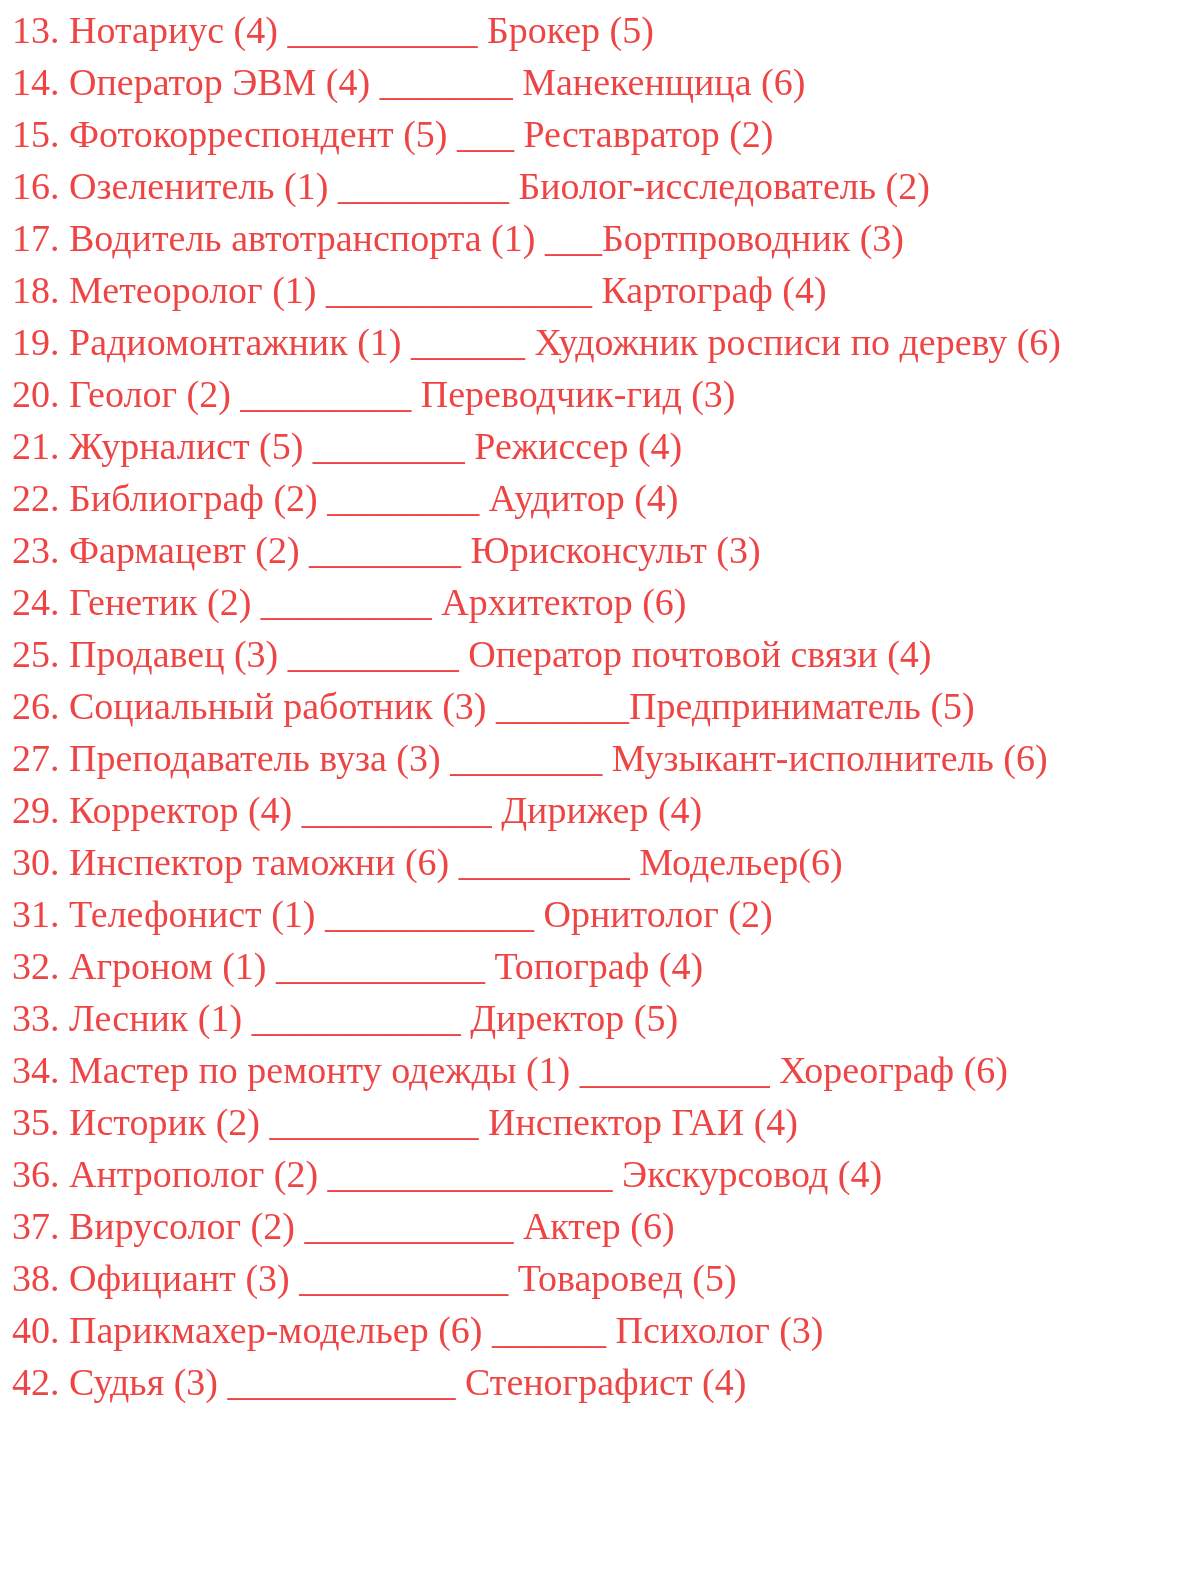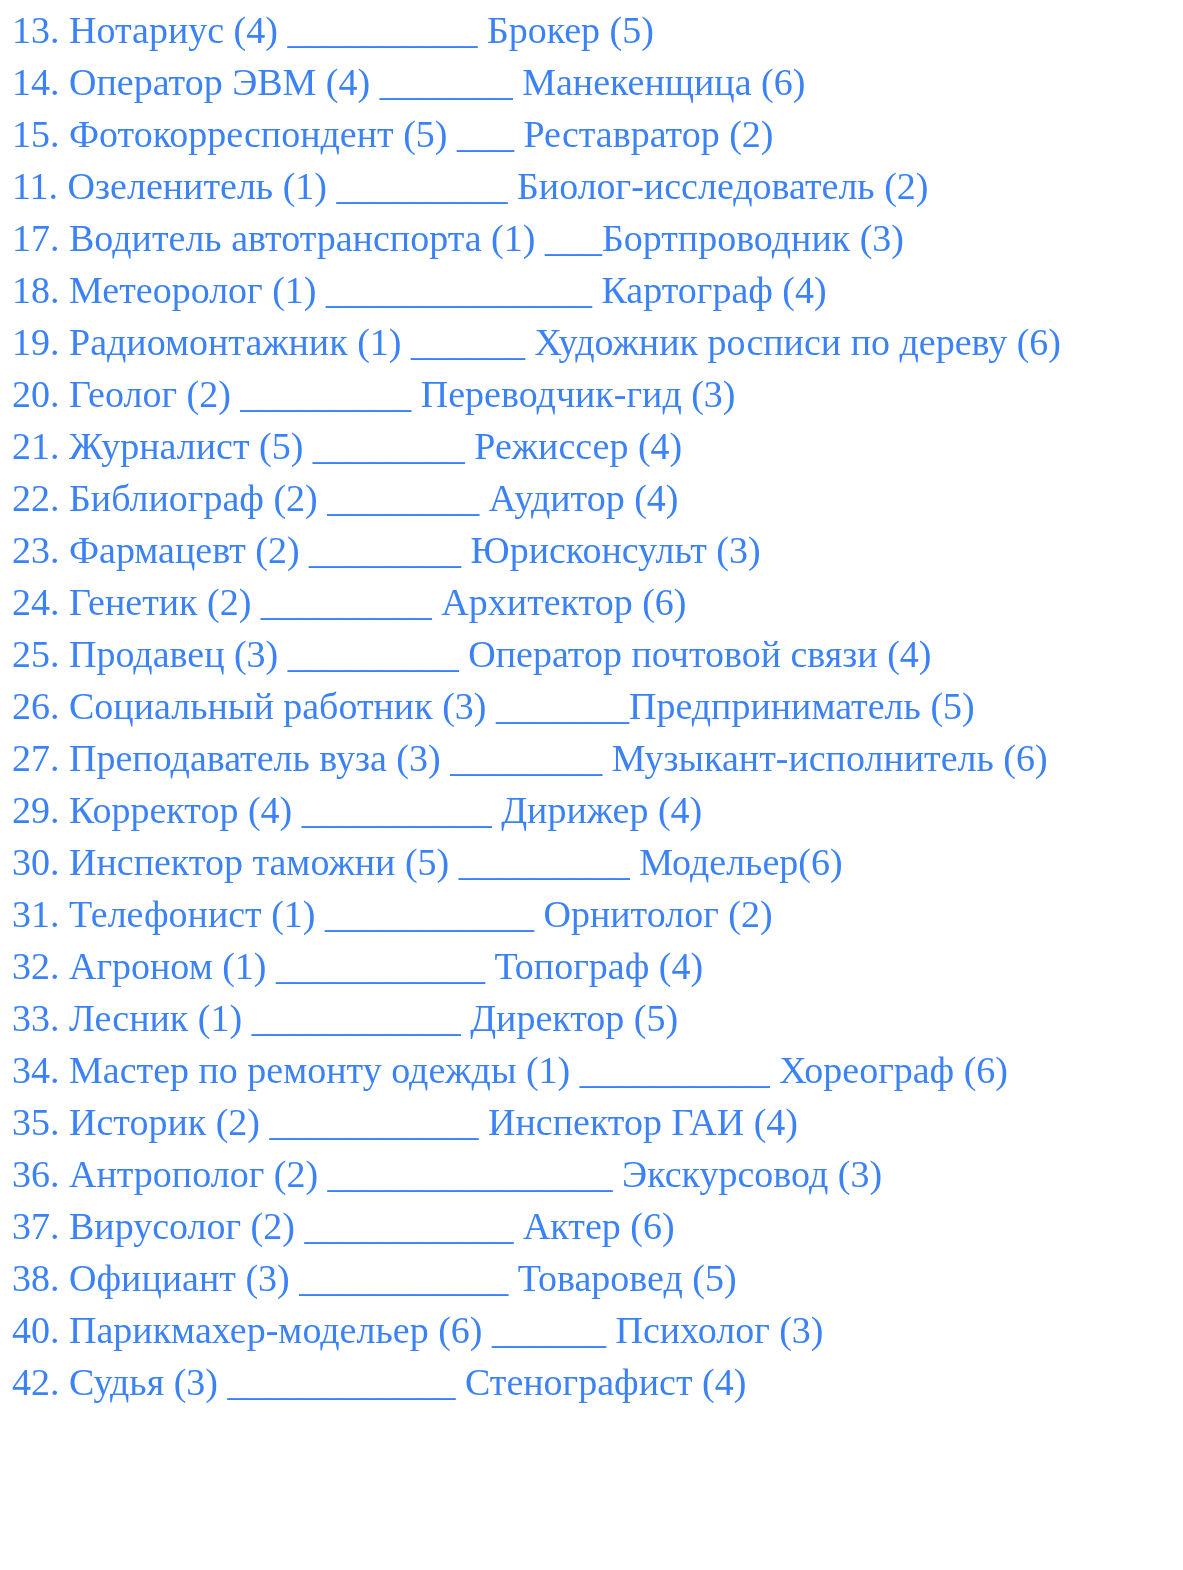--- a/index.html
+++ b/index.html
@@ -6,21 +6,21 @@
     margin: 0;
     padding: 0;
     background: #ffffff;
   }
   .page {
     width: 1183px;
     height: 1570px;
     box-sizing: border-box;
     padding: 4px 0 0 12px;
     background: #ffffff;
-    color: #3b82f6;
+    color: #ef4444;
     font-family: "Liberation Serif", "DejaVu Serif", serif;
     font-size: 38px;
     overflow: hidden;
   }
   .row {
     height: 52px;
     line-height: 52px;
     white-space: nowrap;
   }
   .num, .prof, .blank {
@@ -34,21 +34,21 @@
 <body>
 
 <div class="page">
   <div>
   <div class="row"><span class="num">13.</span><span class="prof"> Нотариус (4) </span><span class="blank">__________</span><span class="prof"> Брокер (5)</span></div>
 
   <div class="row"><span class="num">14.</span><span class="prof"> Оператор ЭВМ (4) </span><span class="blank">_______</span><span class="prof"> Манекенщица (6)</span></div>
 
   <div class="row"><span class="num">15.</span><span class="prof"> Фотокорреспондент (5) </span><span class="blank">___</span><span class="prof"> Реставратор (2)</span></div>
 
-  <div class="row"><span class="num">11.</span><span class="prof"> Озеленитель (1) </span><span class="blank">_________</span><span class="prof"> Биолог-исследователь (2)</span></div>
+  <div class="row"><span class="num">16.</span><span class="prof"> Озеленитель (1) </span><span class="blank">_________</span><span class="prof"> Биолог-исследователь (2)</span></div>
 
   <div class="row"><span class="num">17.</span><span class="prof"> Водитель автотранспорта (1) </span><span class="blank">___</span><span class="prof">Бортпроводник (3)</span></div>
 
   <div class="row"><span class="num">18.</span><span class="prof"> Метеоролог (1) </span><span class="blank">______________</span><span class="prof"> Картограф (4)</span></div>
 
   <div class="row"><span class="num">19.</span><span class="prof"> Радиомонтажник (1) </span><span class="blank">______</span><span class="prof"> Художник росписи по дереву (6)</span></div>
 
   <div class="row"><span class="num">20.</span><span class="prof"> Геолог (2) </span><span class="blank">_________</span><span class="prof"> Переводчик-гид (3)</span></div>
 
   <div class="row"><span class="num">21.</span><span class="prof"> Журналист (5) </span><span class="blank">________</span><span class="prof"> Режиссер (4)</span></div>
@@ -61,33 +61,33 @@
 
   <div class="row"><span class="num">25.</span><span class="prof"> Продавец (3) </span><span class="blank">_________</span><span class="prof"> Оператор почтовой связи (4)</span></div>
 
   <div class="row"><span class="num">26.</span><span class="prof"> Социальный работник (3) </span><span class="blank">_______</span><span class="prof">Предприниматель (5)</span></div>
 
   <div class="row"><span class="num">27.</span><span class="prof"> Преподаватель вуза (3) </span><span class="blank">________</span><span class="prof"> Музыкант-исполнитель (6)</span></div>
 
 
   <div class="row"><span class="num">29.</span><span class="prof"> Корректор (4) </span><span class="blank">__________</span><span class="prof"> Дирижер (4)</span></div>
 
-  <div class="row"><span class="num">30.</span><span class="prof"> Инспектор таможни (5) </span><span class="blank">_________</span><span class="prof"> Модельер(6)</span></div>
+  <div class="row"><span class="num">30.</span><span class="prof"> Инспектор таможни (6) </span><span class="blank">_________</span><span class="prof"> Модельер(6)</span></div>
 
   <div class="row"><span class="num">31.</span><span class="prof"> Телефонист (1) </span><span class="blank">___________</span><span class="prof"> Орнитолог (2)</span></div>
 
   <div class="row"><span class="num">32.</span><span class="prof"> Агроном (1) </span><span class="blank">___________</span><span class="prof"> Топограф (4)</span></div>
 
   <div class="row"><span class="num">33.</span><span class="prof"> Лесник (1) </span><span class="blank">___________</span><span class="prof"> Директор (5)</span></div>
 
   <div class="row"><span class="num">34.</span><span class="prof"> Мастер по ремонту одежды (1) </span><span class="blank">__________</span><span class="prof"> Хореограф (6)</span></div>
 
   <div class="row"><span class="num">35.</span><span class="prof"> Историк (2) </span><span class="blank">___________</span><span class="prof"> Инспектор ГАИ (4)</span></div>
 
-  <div class="row"><span class="num">36.</span><span class="prof"> Антрополог (2) </span><span class="blank">_______________</span><span class="prof"> Экскурсовод (3)</span></div>
+  <div class="row"><span class="num">36.</span><span class="prof"> Антрополог (2) </span><span class="blank">_______________</span><span class="prof"> Экскурсовод (4)</span></div>
 
   <div class="row"><span class="num">37.</span><span class="prof"> Вирусолог (2) </span><span class="blank">___________</span><span class="prof"> Актер (6)</span></div>
 
   <div class="row"><span class="num">38.</span><span class="prof"> Официант (3) </span><span class="blank">___________</span><span class="prof"> Товаровед (5)</span></div>
 
 
   <div class="row"><span class="num">40.</span><span class="prof"> Парикмахер-модельер (6) </span><span class="blank">______</span><span class="prof"> Психолог (3)</span></div>
 
 
   <div class="row"><span class="num">42.</span><span class="prof"> Судья (3) </span><span class="blank">____________</span><span class="prof"> Стенографист (4)</span></div>

